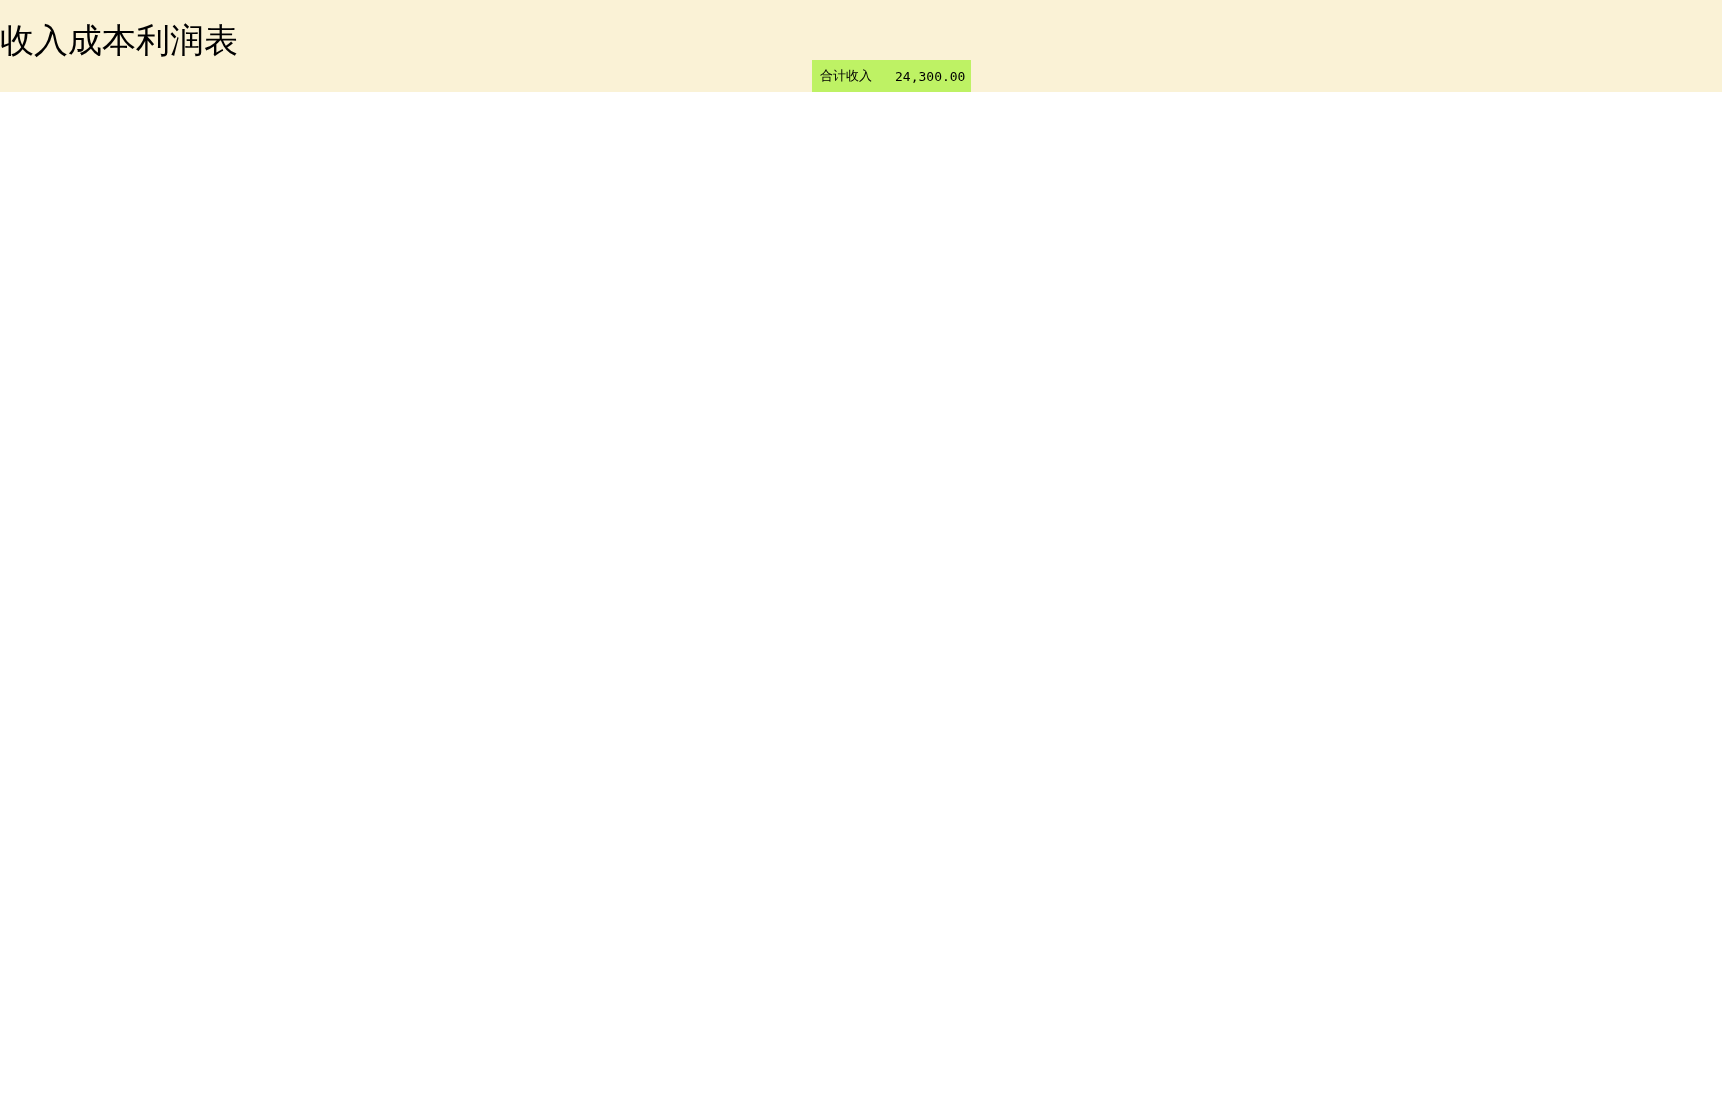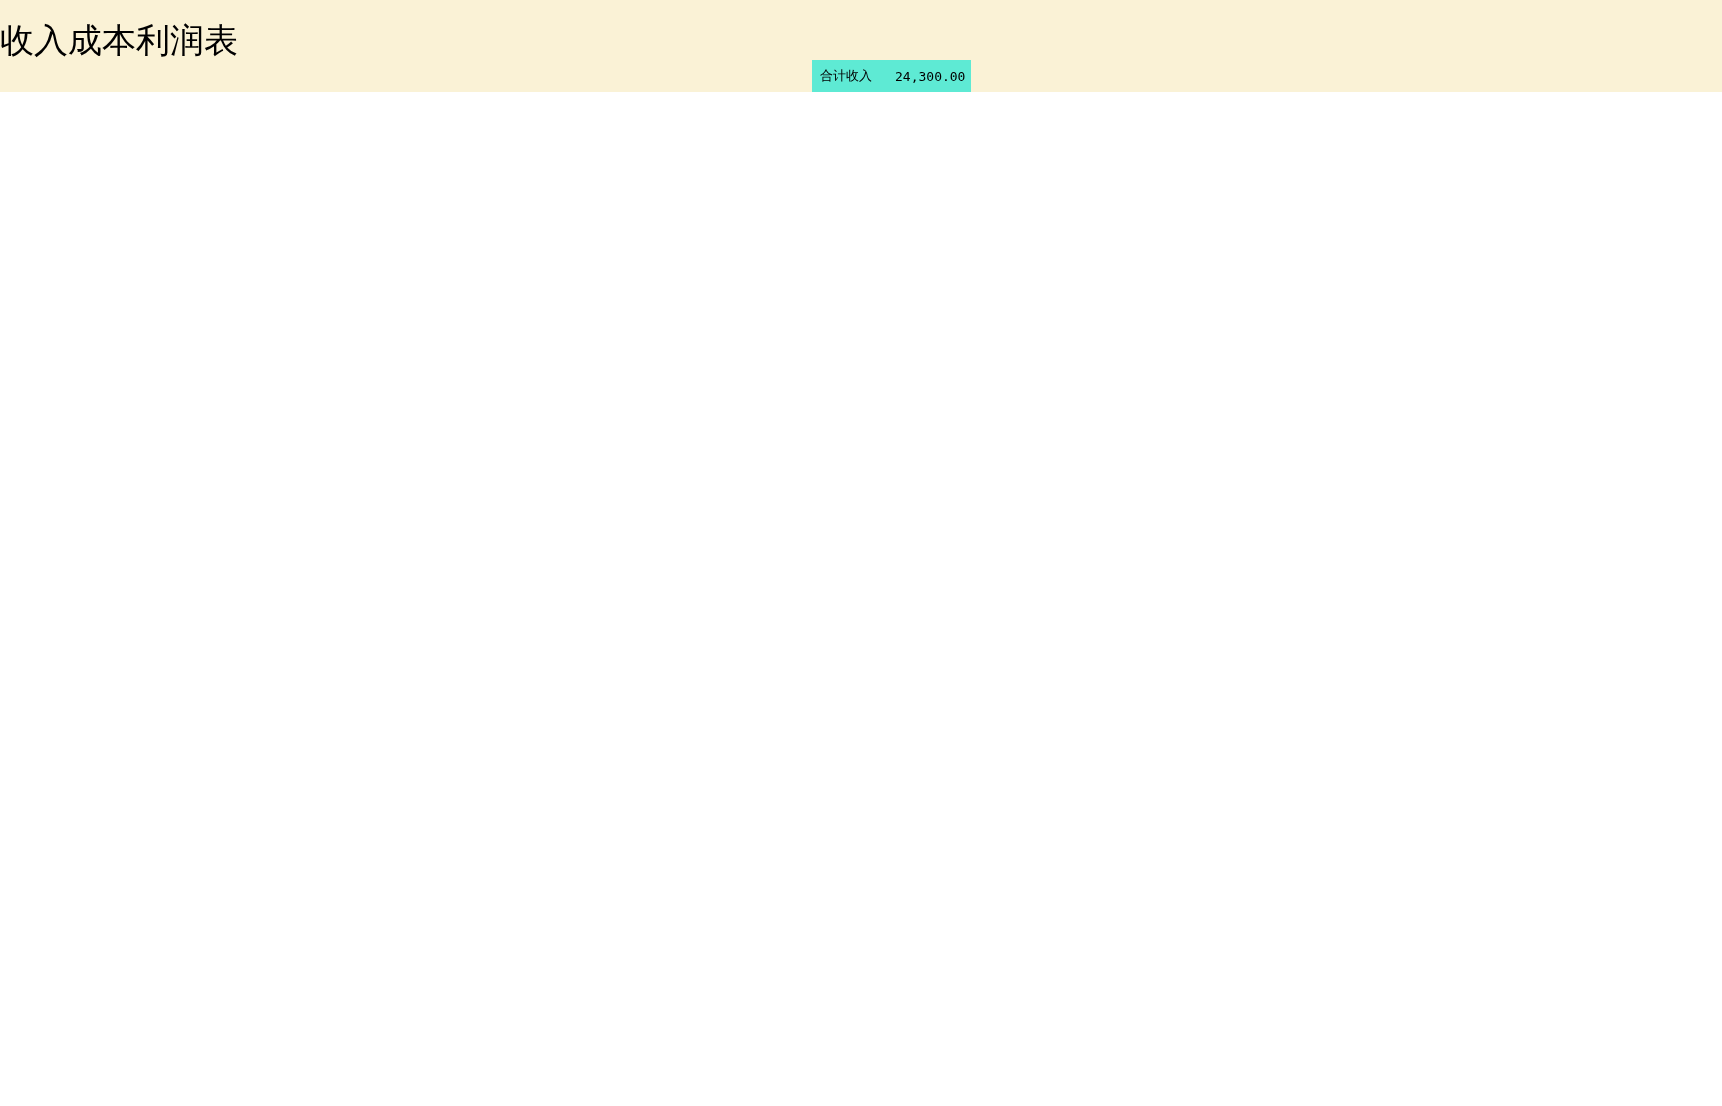--- a/index.html
+++ b/index.html
@@ -32,21 +32,21 @@
   .t4 td:nth-child(2), .t4 th:nth-child(2) { width: 80px; }
   .t4 td:nth-child(3), .t4 th:nth-child(3) { width: 75px; }
   .t5 td:nth-child(1), .t5 th:nth-child(1) { width: 75px; }
   .t5 td:nth-child(2), .t5 th:nth-child(2) { width: 80px; }
   .t5 td:nth-child(3), .t5 th:nth-child(3) { width: 80px; }
   .t6 td:nth-child(1), .t6 th:nth-child(1) { width: 68px; }
   .t6 td:nth-child(2), .t6 th:nth-child(2) { width: 68px; }
   .t6 td:nth-child(3), .t6 th:nth-child(3) { width: 68px; }
   .t6 td:nth-child(4), .t6 th:nth-child(4) { width: 68px; }
   .t6 td:nth-child(5), .t6 th:nth-child(5) { width: 55px; }
-  .label-cell { border: none; background: #5eead4; padding-left: 8px; }
+  .label-cell { border: none; background: #bef264; padding-left: 8px; }
   .arrow { position: absolute; pointer-events: none; }
   .watermark { position: absolute; right: 40px; bottom: 40px; font-size: 36px; color: rgba(0,0,0,0.12); font-family: "KaiTi", serif; font-style: italic; }
   .sel { border: 2px solid #4caf50; }
 </style>
 </head>
 <body>
 
 <div class="title-bar">
   <h1>收入成本利润表</h1>
 </div>

